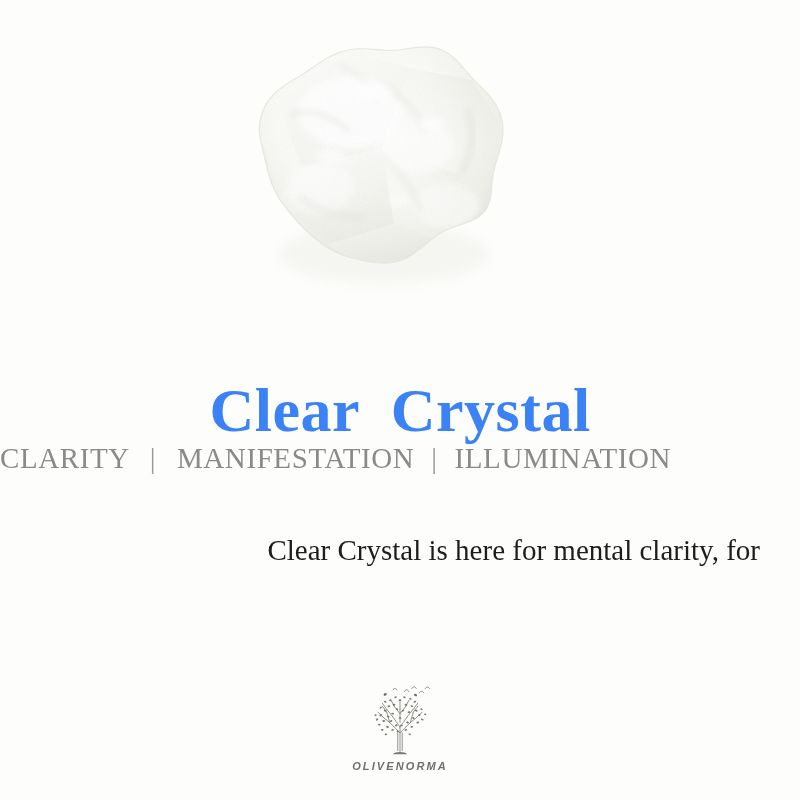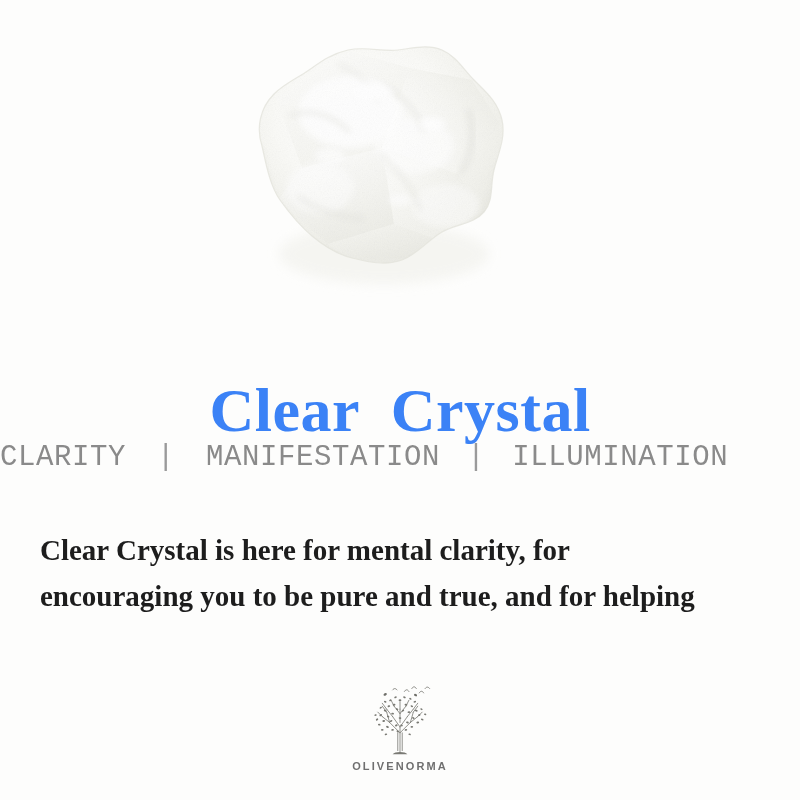--- a/index.html
+++ b/index.html
@@ -53,21 +53,21 @@
     letter-spacing: 0.5px;
     white-space: pre;
   }
 
   
   .keywords {
     position: absolute;
     left: 0;
     top: 440px;
     width: 647px;
-    font-family: Liberation Mono, monospace;
+    font-family: Liberation Serif, serif;
     font-size: 29px;
     line-height: 36px;
     font-weight: 300;
     color: #8a8a8a;
     letter-spacing: 0.6px;
     white-space: nowrap;
   }
   .keywords .kw { display: inline; }
   .keywords .sep {
     display: inline-block;
@@ -76,36 +76,36 @@
     font-weight: 300;
   }
   .keywords .sep.wide { padding: 0 13px; }
 
   
   .description {
     position: absolute;
     left: 40px;
     top: 498px;
     width: 720px;
-    text-align: left;
+    text-align: right;
     font-family: "Liberation Serif", "DejaVu Serif", serif;
     font-size: 29px;
     line-height: 46px;
     color: #1d1d1d;
-    font-weight: bold;
   }
   .description .line { display: block; white-space: nowrap; }
 
   
   .brand {
     position: absolute;
     left: 0;
     top: 684px;
     width: 800px;
     text-align: center;
+    font-style: italic;
   }
   .brand-mark {
     display: block;
     margin: 0 auto;
     width: 76px;
     height: 74px;
   }
   .brand-name {
     display: block;
     margin-top: 2px;
@@ -253,21 +253,20 @@
   <div class="keywords">
     <span class="kw">CLARITY</span>
     <span class="sep wide">|</span>
     <span class="kw">MANIFESTATION</span>
     <span class="sep">|</span>
     <span class="kw">ILLUMINATION</span>
   </div>
 
   <p class="description">
     <span class="line">Clear Crystal is here for mental clarity, for</span>
-    <span class="line">encouraging you to be pure and true, and for helping</span>
   </p>
 
   <div class="brand">
     <svg class="brand-mark" viewBox="0 0 100 100" aria-hidden="true">
       <g stroke="#7a7a74" stroke-width="1.1" fill="none" stroke-linecap="round">
 
         <path d="M50,92 L50,58"></path>
         <path d="M50,92 C45,92 42,93 40,95 L60,95 C58,93 55,92 50,92" fill="#7a7a74" stroke="none"></path>
         <path d="M47,90 L47,66 M53,90 L53,66"></path>
 

